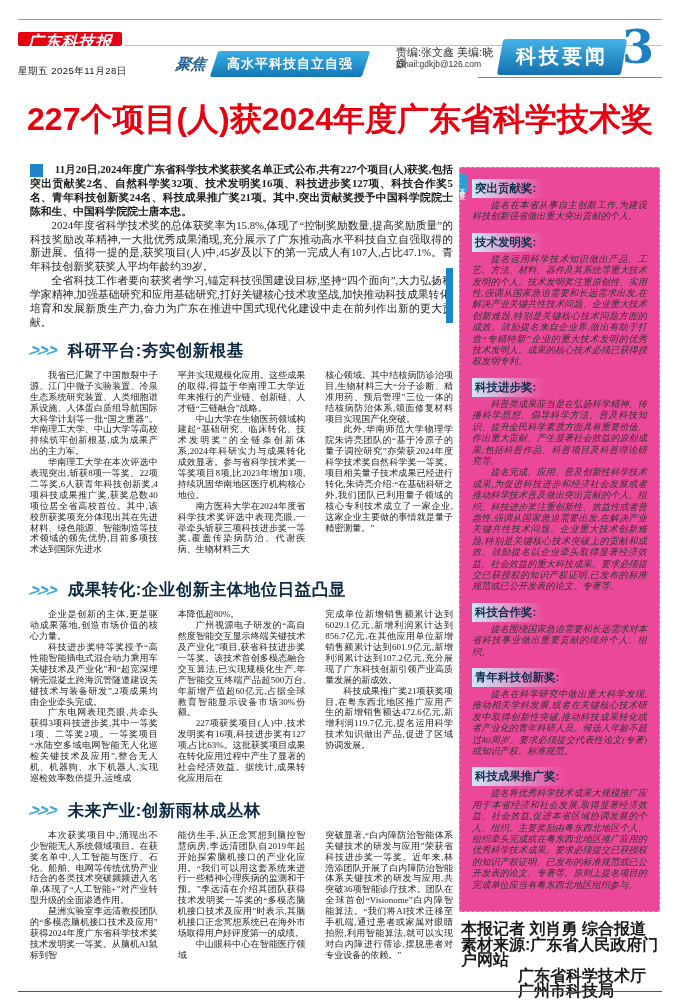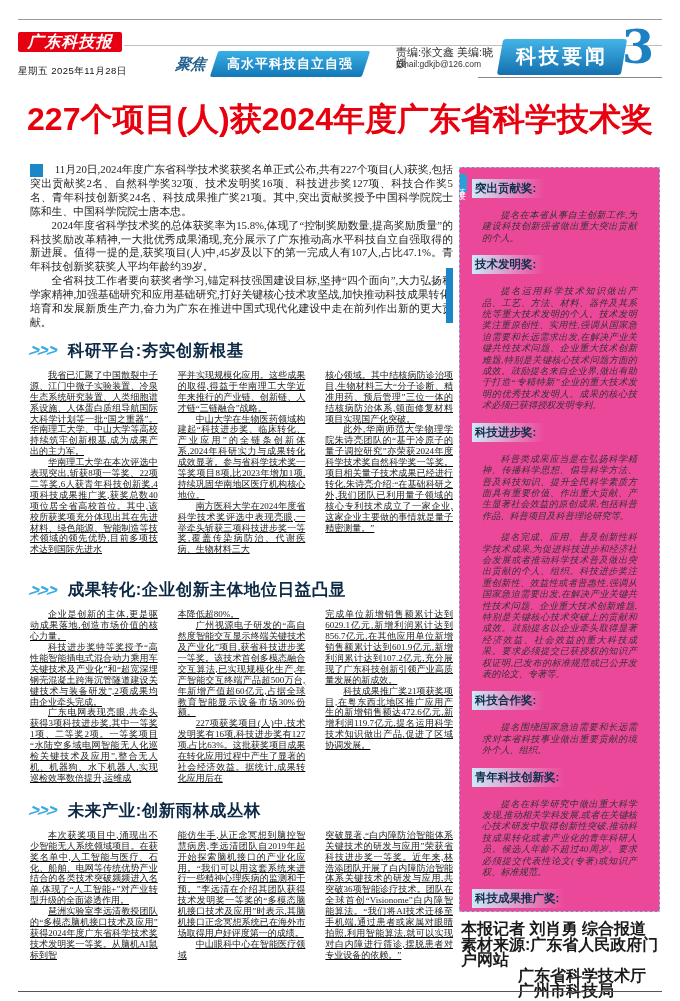--- a/index.html
+++ b/index.html
@@ -7,21 +7,21 @@
   body {
     width:680px; height:1001px; position:relative; background:#ffffff;
     font-family:"Liberation Sans", sans-serif; overflow:hidden;
   }
   .rule { position:absolute; left:18px; width:644px; border-top:1px solid #8a8a8a; }
   .top-rule { top:19px; border-top-color:#9a9a9a; }
   .bottom-rule { top:991px; border-top-color:#555; }
 
   
   .logo {
-    position:absolute; left:18px; top:32px; width:104px; height:20px;
+    position:absolute; left:18px; top:32px; width:104px; height:14px;
     background:#e60012; color:#fff; text-align:center; line-height:27px;
     font:bold italic 16px "Liberation Serif", serif; letter-spacing:1px; border-radius:2px;
   }
   .issue-date { position:absolute; left:18px; top:65px; font-size:9.5px; color:#111; letter-spacing:.5px; }
   .head-line { position:absolute; left:124px; top:45px; width:538px; border-top:1px solid #bfbfbf; }
   .focus {
     position:absolute; left:176px; top:55px; color:#24608f;
     font:bold italic 15px "Liberation Serif", serif; transform:skewX(-8deg);
   }
   .slogan {
@@ -50,33 +50,33 @@
     color:#e8000f; font-size:32px; font-weight:bold; letter-spacing:0; white-space:nowrap;
   }
 
   
   .main { position:absolute; left:30px; top:163px; width:423px; }
   .lead { position:relative; margin-bottom:4px; }
   .lead p {
     margin:0; text-align:justify; text-indent:2em; color:#1c1c1c;
     font:10.8px/13.9px "Liberation Serif", serif;
   }
-  .lead p.first { text-indent:2.3em; }
+  .lead p.first { text-indent:2.3em;font-weight:bold; }
   .bullet { position:absolute; left:0; top:1px; width:13px; height:13px; background:#1b86c8; }
 
   .sec-head { display:flex; align-items:center; margin:10px 0 8px; }
   .sec-head.s2 { margin-top:24px; }
   .sec-head.s3 { margin-top:16px; }
   .chev {
     color:#3aabdf; font-weight:bold; font-size:17px; letter-spacing:-1px;
     transform:skewX(-25deg); margin-right:11px; line-height:1;
   }
   .sec-title { font-size:16.5px; font-weight:bold; color:#0b2844; letter-spacing:.5px; }
 
-  .cols { display:flex; gap:20px;text-decoration:underline; }
+  .cols { display:flex; gap:20px; }
   .col { flex:1; text-align:justify; color:#222; font:9px/10.9px "Liberation Serif", serif; }
   .col p { margin:0; text-indent:2em; }
   .col p.cont { text-indent:0; }
 
   .divider-bar { position:absolute; left:446px; top:268px; width:7px; height:55px; background:#1b86c8; }
 
   
   .sidebar {
     position:absolute; left:459px; top:167px; width:201px; height:745px;
     border:1px dashed #85c7e8; padding:10px 12px; overflow:hidden; background:#ec4899;
@@ -86,21 +86,21 @@
     background:#2aa0da; color:#fff; border-radius:4px; text-align:center;
     writing-mode:vertical-rl; text-orientation:upright; font-size:9.5px; letter-spacing:3px;
   }
   .sb-item { margin-bottom:9px; }
   .sb-title {
     display:inline-block; font-size:11.5px; font-weight:bold; color:#0e2f4e;
     background:linear-gradient(90deg,#cde9f7 0%, rgba(205,233,247,0) 88%);
     padding:2px 18px 2px 3px; margin-bottom:2px;
   }
   .sb-body {
-    margin:10px; text-align:justify; text-indent:2em; color:#333;
+    margin:0; text-align:justify; text-indent:2em; color:#333;
     font:italic 9.2px/11.4px "Liberation Serif", serif;
   }
 
   
   .credits { position:absolute; left:461px; top:921px; width:202px; font-size:16px; line-height:15.5px; font-weight:bold; color:#1a1a1a; }
   .credits .ind { padding-left:57px; }
 </style>
 </head>
 <body>
 
@@ -135,21 +135,21 @@
       <span class="chev">&gt;&gt;&gt;</span>
       <span class="sec-title">科研平台:夯实创新根基</span>
     </div>
     <div class="cols">
       <div class="col">
         <p>我省已汇聚了中国散裂中子源、江门中微子实验装置、冷泉生态系统研究装置、人类细胞谱系设施、人体蛋白质组导航国际大科学计划等一批“国之重器”。华南理工大学、中山大学等高校持续筑牢创新根基,成为成果产出的主力军。</p>
         <p>华南理工大学在本次评选中表现突出,斩获8项一等奖、22项二等奖,6人获青年科技创新奖,4项科技成果推广奖,获奖总数40项位居全省高校首位。其中,该校所获奖项充分体现出其在先进材料、绿色能源、智能制造等技术领域的领先优势,目前多项技术达到国际先进水</p>
       </div>
       <div class="col">
         <p class="cont">平并实现规模化应用。这些成果的取得,得益于华南理工大学近年来推行的产业链、创新链、人才链“三链融合”战略。</p>
-        <p>中山大学在生物医药领域构建起“科技进步奖、临床转化、产业应用”的全链条创新体系,2024年科研实力与成果转化成效显著。参与省科学技术奖一等奖项目8项,比2023年增加1项,持续巩固华南地区医疗机构核心地位。</p>
+        <p>中山大学在生物医药领域构建起“基础研究、临床转化、技术发明奖”的全链条创新体系,2024年科研实力与成果转化成效显著。参与省科学技术奖一等奖项目8项,比2023年增加1项,持续巩固华南地区医疗机构核心地位。</p>
         <p>南方医科大学在2024年度省科学技术奖评选中表现亮眼,一举牵头斩获三项科技进步奖一等奖,覆盖传染病防治、代谢疾病、生物材料三大</p>
       </div>
       <div class="col">
         <p class="cont">核心领域。其中结核病防诊治项目,生物材料三大“分子诊断、精准用药、预后管理”三位一体的结核病防治体系,颌面修复材料项目实现国产化突破。</p>
         <p>此外,华南师范大学物理学院朱诗亮团队的“基于冷原子的量子调控研究”亦荣获2024年度科学技术奖自然科学奖一等奖。项目相关量子技术成果已经进行转化,朱诗亮介绍:“在基础科研之外,我们团队已利用量子领域的核心专利技术成立了一家企业,这家企业主要做的事情就是量子精密测量。”</p>
       </div>
     </div>
   </section>
 
   <section>

